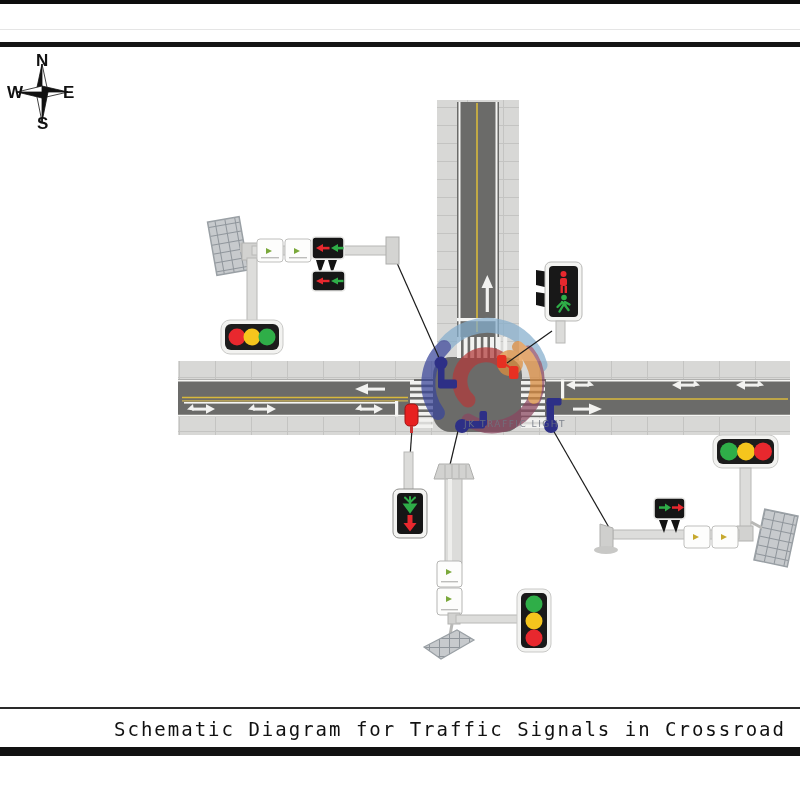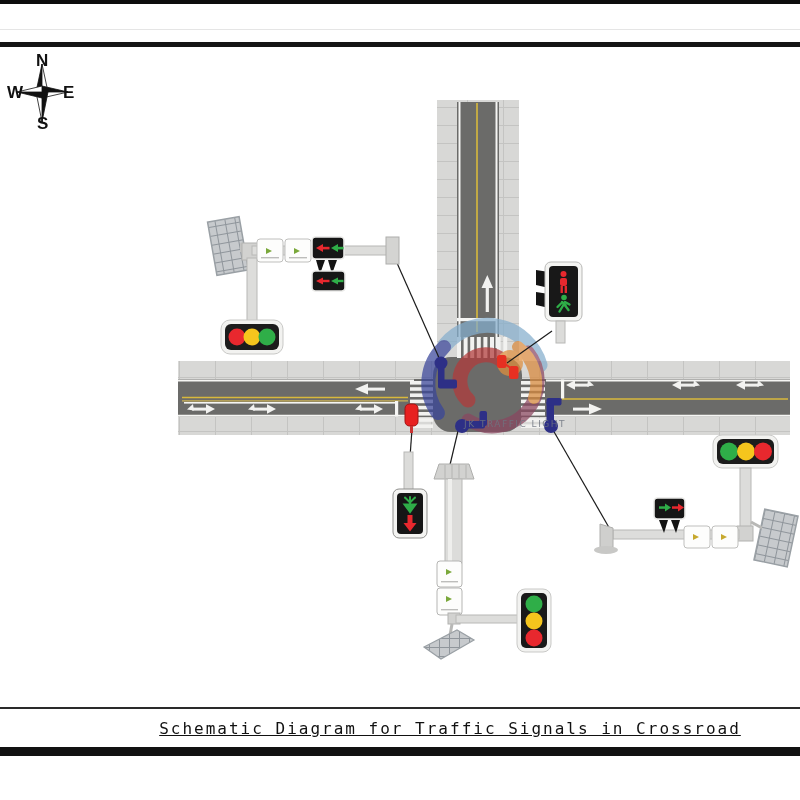--- a/index.html
+++ b/index.html
@@ -7,21 +7,21 @@
           font-family:"DejaVu Sans",sans-serif;}
   .abs{position:absolute;}
   .rule{position:absolute;left:0;right:0;}
   .compass-letter{position:absolute;font-family:"Liberation Sans",sans-serif;
     font-weight:bold;font-size:17px;color:#111;line-height:1;}
   .watermark-text{position:absolute;left:424px;top:419px;width:140px;
     font-size:9px;letter-spacing:1.5px;color:rgba(110,116,128,0.85);
     font-family:"DejaVu Sans",sans-serif;white-space:nowrap;margin-left:40px;}
   .title{position:absolute;left:100px;right:0;top:714px;height:30px;
     text-align:center;font-family:"DejaVu Sans Mono",monospace;
-    font-size:16px;letter-spacing:2px;color:#111;line-height:30px;white-space:nowrap;text-decoration:underline;}
+    font-size:19px;letter-spacing:2px;color:#111;line-height:30px;white-space:nowrap;}
   svg{display:block;}
 </style>
 </head>
 <body>
 
 <div class="canvas">
 
   <div class="rule" style="top:0;height:4px;background:#0d0d0d;"></div>
   <div class="rule" style="top:29px;height:1px;background:rgba(0,0,0,0.10);"></div>
   <div class="rule" style="top:42px;height:5px;background:#141414;"></div>

